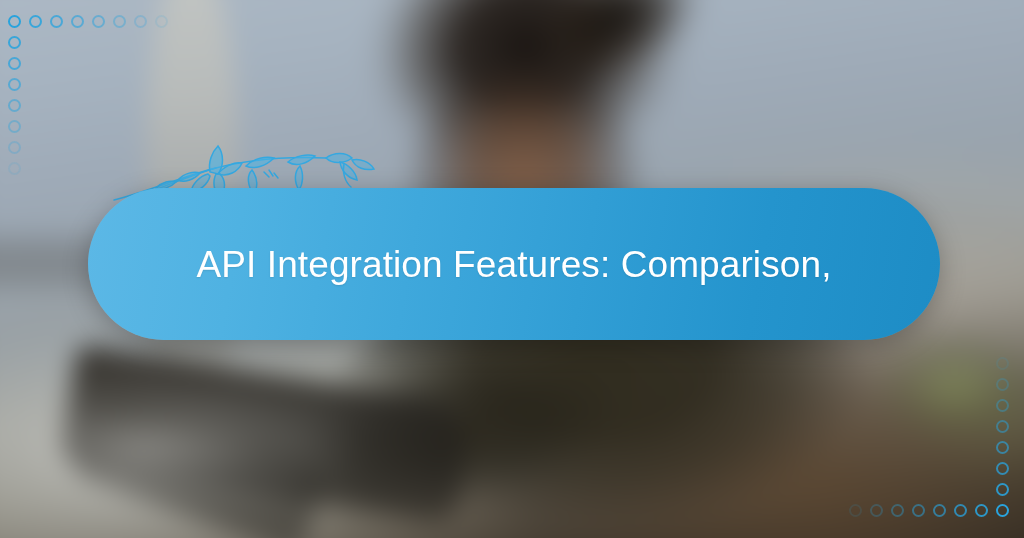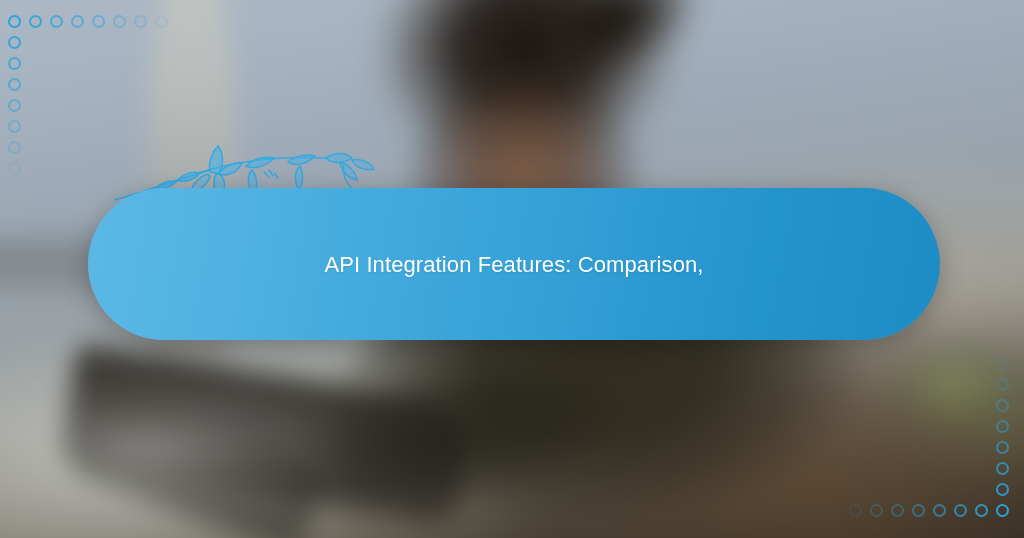--- a/index.html
+++ b/index.html
@@ -200,21 +200,21 @@
       #2494cd 78%,
       #1d8cc5 100%);
     box-shadow:0 6px 26px rgba(0,0,0,0.26);
     display:flex;
     align-items:center;
     justify-content:center;
   }
 
   .banner-title {
     color:#ffffff;
-    font-size:22px;
+    font-size:37px;
     font-weight:400;
     line-height:45px;
     text-align:center;
     letter-spacing:0.1px;
     max-width:740px;
     text-shadow:0 1px 2px rgba(0,0,0,0.10);
   }
   .title-line { display:block; white-space:nowrap; }
 </style>
 </head>

